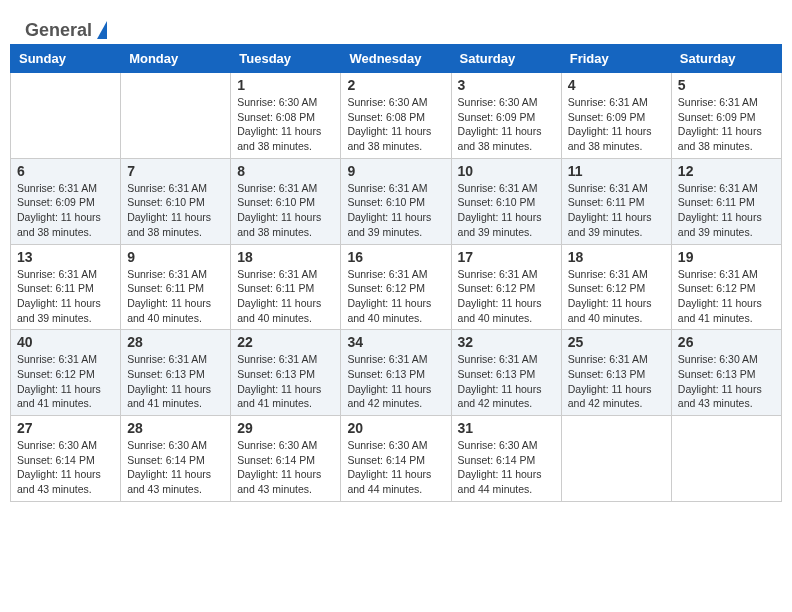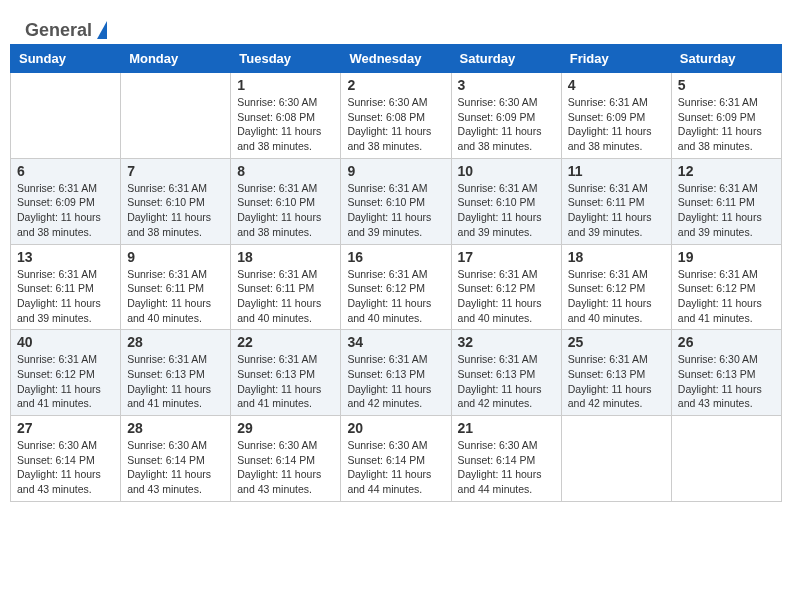--- a/index.html
+++ b/index.html
@@ -243,20 +243,20 @@
         </td>
         <td>
           <span class="day-num">29</span>
           <div class="day-info">Sunrise: 6:30 AM<br>Sunset: 6:14 PM<br>Daylight: 11 hours and 43 minutes.</div>
         </td>
         <td>
           <span class="day-num">20</span>
           <div class="day-info">Sunrise: 6:30 AM<br>Sunset: 6:14 PM<br>Daylight: 11 hours and 44 minutes.</div>
         </td>
         <td>
-          <span class="day-num">21</span>
+          <span class="day-num">31</span>
           <div class="day-info">Sunrise: 6:30 AM<br>Sunset: 6:14 PM<br>Daylight: 11 hours and 44 minutes.</div>
         </td>
         <td class="empty-cell" style="background: rgb(255, 255, 255);"></td>
         <td class="empty-cell" style="background: rgb(255, 255, 255);"></td>
       </tr>
     </tbody>
 </table>
 
 </body></html>

